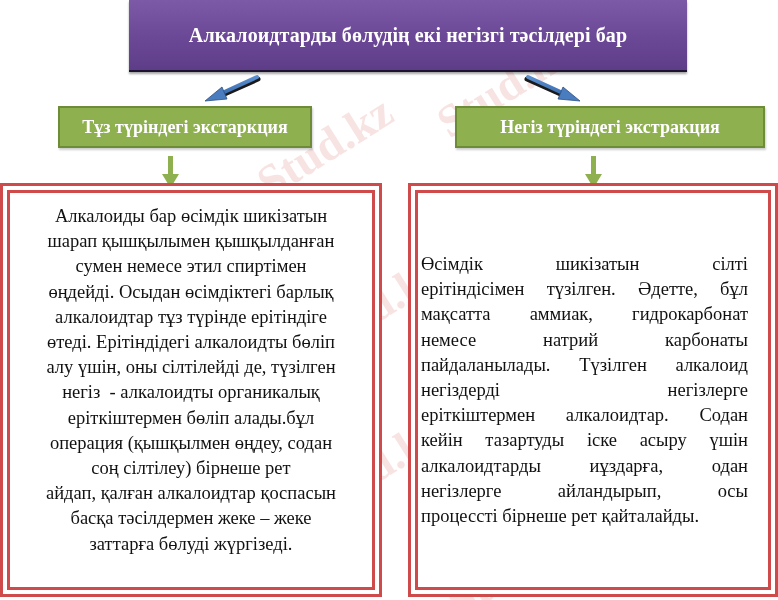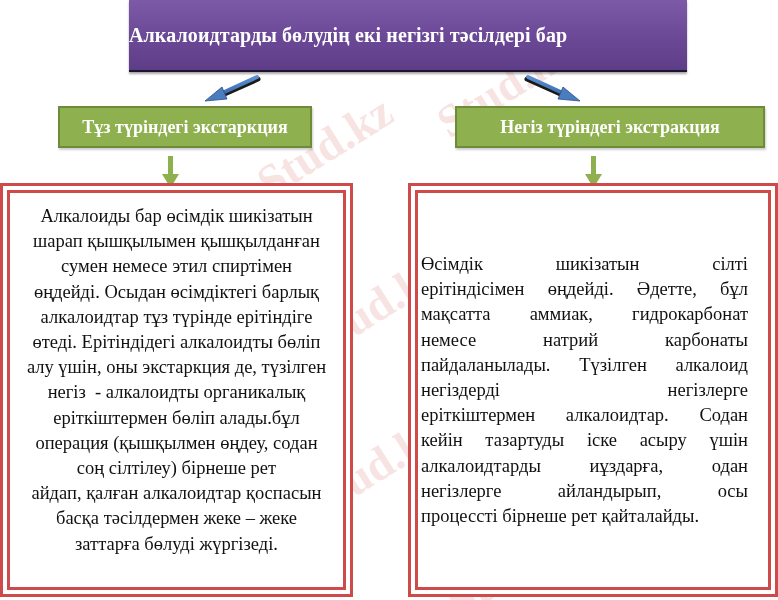--- a/index.html
+++ b/index.html
@@ -5,21 +5,21 @@
   html, body { margin:0; padding:0; }
   body {
     width:778px; height:600px; position:relative; overflow:hidden;
     background:#ffffff;
     font-family:"Liberation Serif", "DejaVu Serif", serif;
   }
   .banner {
     position:absolute; left:129px; top:0; width:558px; height:70px;
     background:linear-gradient(to bottom, #7d5aa8 0%, #6b4896 55%, #5e3d88 100%);
     border-bottom:2px solid #1e1430;
-    display:flex; align-items:center; 
+    display:flex; align-items:center; justify-content:center;
     box-shadow:0 2px 2px rgba(0,0,0,0.35);
   }
   .banner-text {
     color:#ffffff; font-weight:bold; font-size:20px; letter-spacing:0.1px;
     margin-top:0px;
   }
   .green-btn {
     position:absolute; top:106px; height:42px;
     background:#8fb04f;
     border:2px solid #6e8c38;
@@ -35,21 +35,21 @@
     position:absolute; top:183px; height:414px;
     border:3px solid #cf4b4b;
     box-sizing:border-box;
     background:#ffffff;
   }
   .box-inner {
     position:absolute; left:4px; top:4px; right:4px; bottom:4px;
     border:3px solid #cf4b4b;
     box-sizing:border-box;
   }
-  .box.left { left:0; width:353px; }
+  .box.left { left:0; width:382px; }
   .box.right { left:408px; width:370px; }
   .text-left {
     position:absolute; left:14px; right:14px; top:18px;
     font-size:18.5px; line-height:25.2px; color:#111;
     text-align:center;
   }
   .text-right {
     position:absolute; left:10px; right:27px; top:66px;
     font-size:18.5px; line-height:25.2px; color:#111;
     text-align:justify;
@@ -114,36 +114,36 @@
 
 <div class="box left">
   <div class="box-inner"></div>
   <div class="text-left">
     <span class="line">Алкалоиды бар өсімдік шикізатын</span>
     <span class="line">шарап қышқылымен қышқылданған</span>
     <span class="line">сумен немесе этил спиртімен</span>
     <span class="line">өңдейді. Осыдан өсімдіктегі барлық</span>
     <span class="line">алкалоидтар тұз түрінде ерітіндіге</span>
     <span class="line">өтеді. Ерітіндідегі алкалоидты бөліп</span>
-    <span class="line">алу үшін, оны экстаркция де, түзілген</span>
+    <span class="line">алу үшін, оны сілтілейді де, түзілген</span>
     <span class="line" style="white-space:pre;">негіз  - алкалоидты органикалық</span>
     <span class="line">еріткіштермен бөліп алады.бұл</span>
     <span class="line">операция (қышқылмен өңдеу, содан</span>
     <span class="line">соң сілтілеу) бірнеше рет</span>
     <span class="line">айдап, қалған алкалоидтар қоспасын</span>
     <span class="line">басқа тәсілдермен жеке – жеке</span>
     <span class="line">заттарға бөлуді жүргізеді.</span>
   </div>
 </div>
 
 <div class="box right">
   <div class="box-inner"></div>
   <div class="text-right">
     <span class="jline">Өсімдік шикізатын сілті</span>
-    <span class="jline">ерітіндісімен өңдейді. Әдетте, бұл</span>
+    <span class="jline">ерітіндісімен түзілген. Әдетте, бұл</span>
     <span class="jline">мақсатта аммиак, гидрокарбонат</span>
     <span class="jline">немесе натрий карбонаты</span>
     <span class="jline">пайдаланылады. Түзілген алкалоид</span>
     <span class="jline">негіздерді негізлерге</span>
     <span class="jline">еріткіштермен алкалоидтар. Содан</span>
     <span class="jline">кейін тазартуды іске асыру үшін</span>
     <span class="jline">алкалоидтарды иұздарға, одан</span>
     <span class="jline">негізлерге айландырып, осы</span>
     <span class="jline last">процессті бірнеше рет қайталайды.</span>
   </div>

